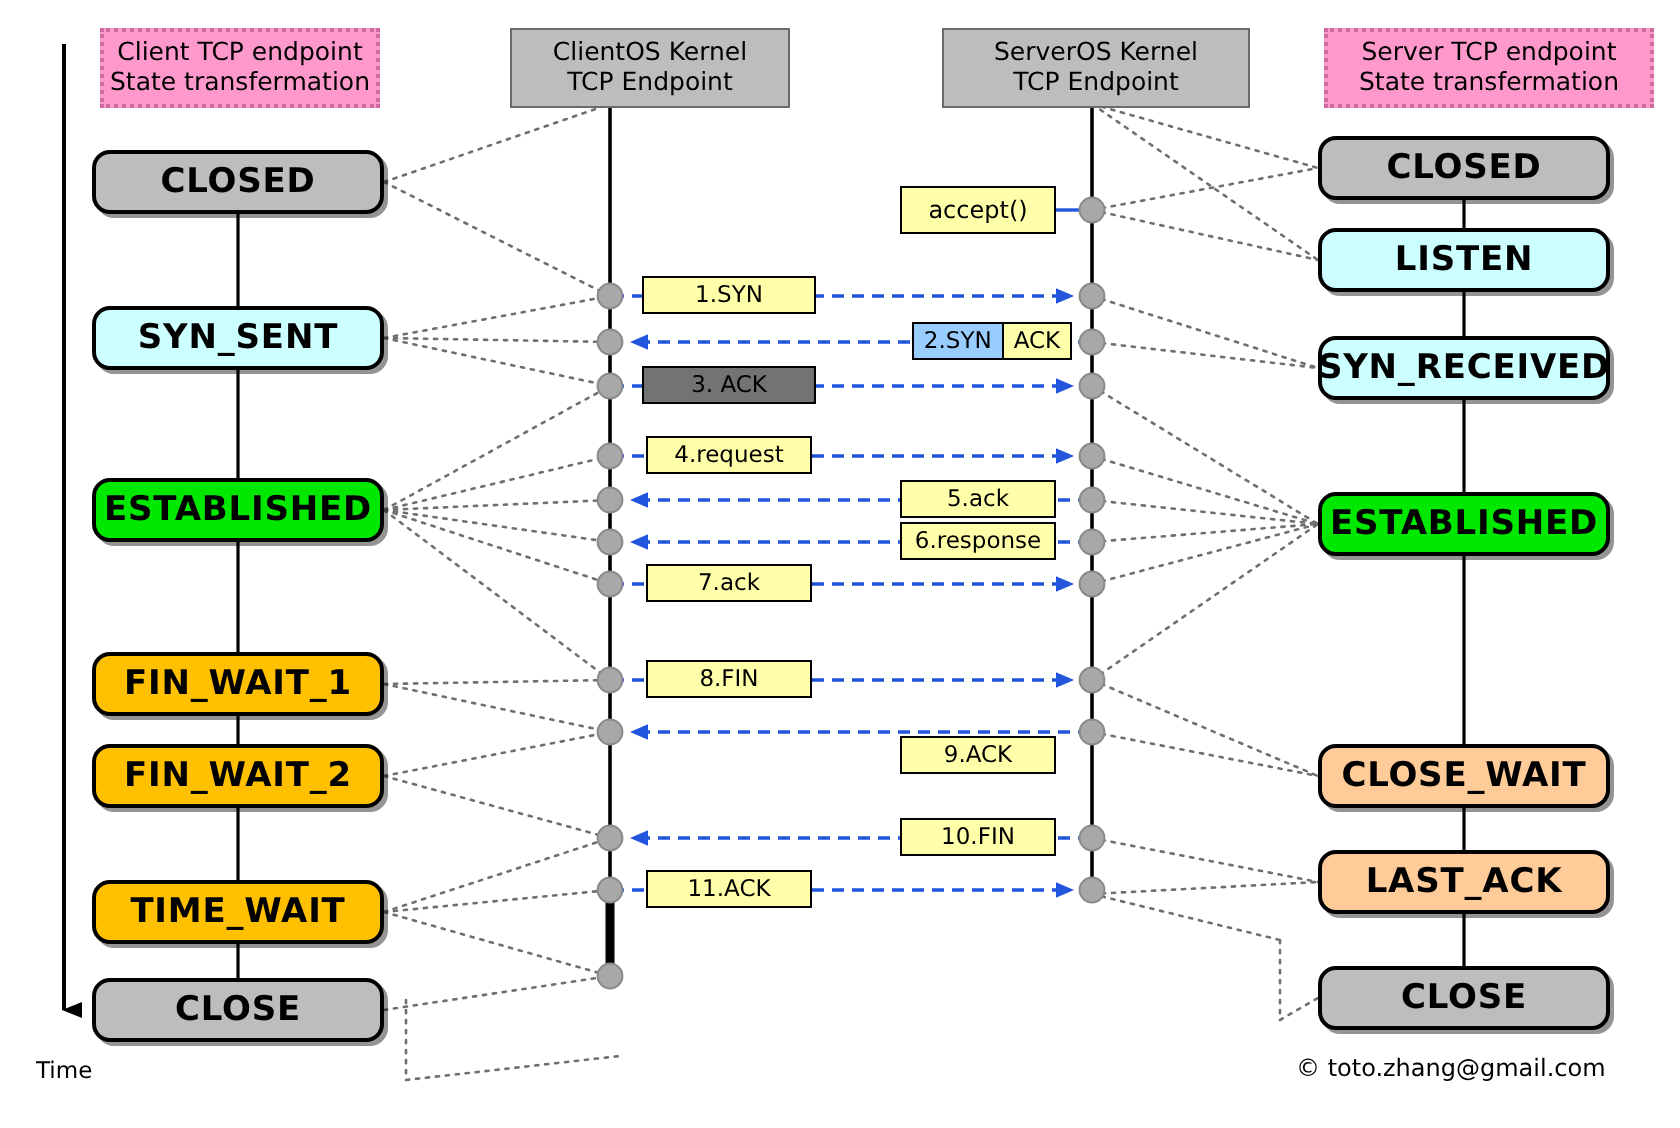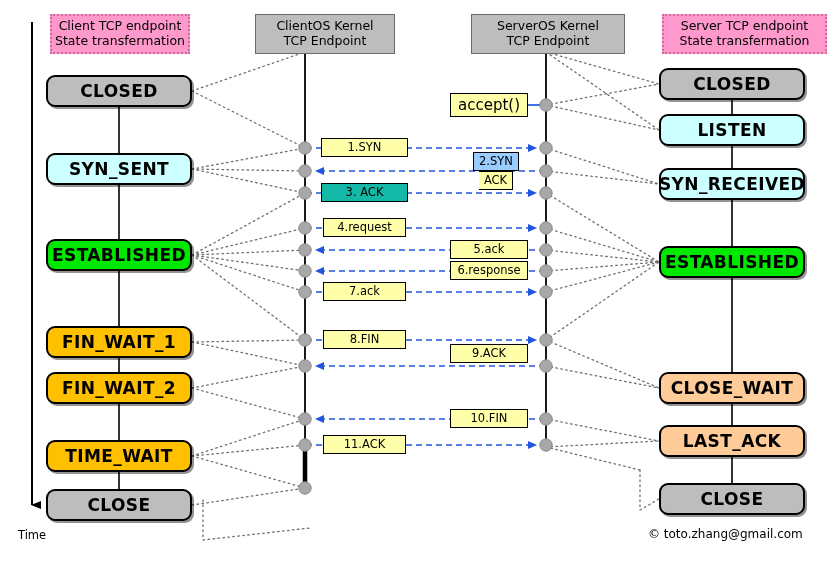--- a/index.html
+++ b/index.html
@@ -57,39 +57,39 @@
     box-sizing:border-box;
     display:flex;align-items:center;justify-content:center;
     border:1px solid #000;
     font-size:11.5px;
     color:#000;
     white-space:nowrap;
     background:#ffffaa;
     height:19px;
     line-height:17px;
   }
-  .msg.blue{background:#14b8a6;}
-  .msg.split{padding:0;border:none;background:none;flex-direction:column;}
+  .msg.blue{background:#737373;}
+  .msg.split{padding:0;border:none;background:none;}
   .msg.split > span{
     display:flex;align-items:center;justify-content:center;
     height:100%;box-sizing:border-box;
     border:1px solid #000;
     padding:0 5px;
   }
   .msg.split > span.p1{background:#99ccff;}
   .msg.split > span.p2{background:#ffffaa;border-left:none;}
 
   
   .callbox{
     position:absolute;
     box-sizing:border-box;
     display:flex;align-items:center;justify-content:center;
     background:#ffffaa;
     border:1px solid #000;
-    font-size:15px;
+    font-size:12px;
     color:#000;
     height:24px;
   }
 
   
   .plain{
     position:absolute;
     font-size:11.5px;
     color:#000;
     white-space:nowrap;
@@ -362,21 +362,21 @@
   </div>
 
   <div class="msg" style="left:323px;top:282px;width:83px;">
     <span>7.ack</span>
   </div>
 
   <div class="msg" style="left:323px;top:330px;width:83px;">
     <span>8.FIN</span>
   </div>
 
-  <div class="msg" style="left:450px;top:344px;width:78px;">
+  <div class="msg" style="left:450px;top:368px;width:78px;">
     <span>9.ACK</span>
   </div>
 
   <div class="msg" style="left:450px;top:409px;width:78px;">
     <span>10.FIN</span>
   </div>
 
   <div class="msg" style="left:323px;top:435px;width:83px;">
     <span>11.ACK</span>
   </div>

